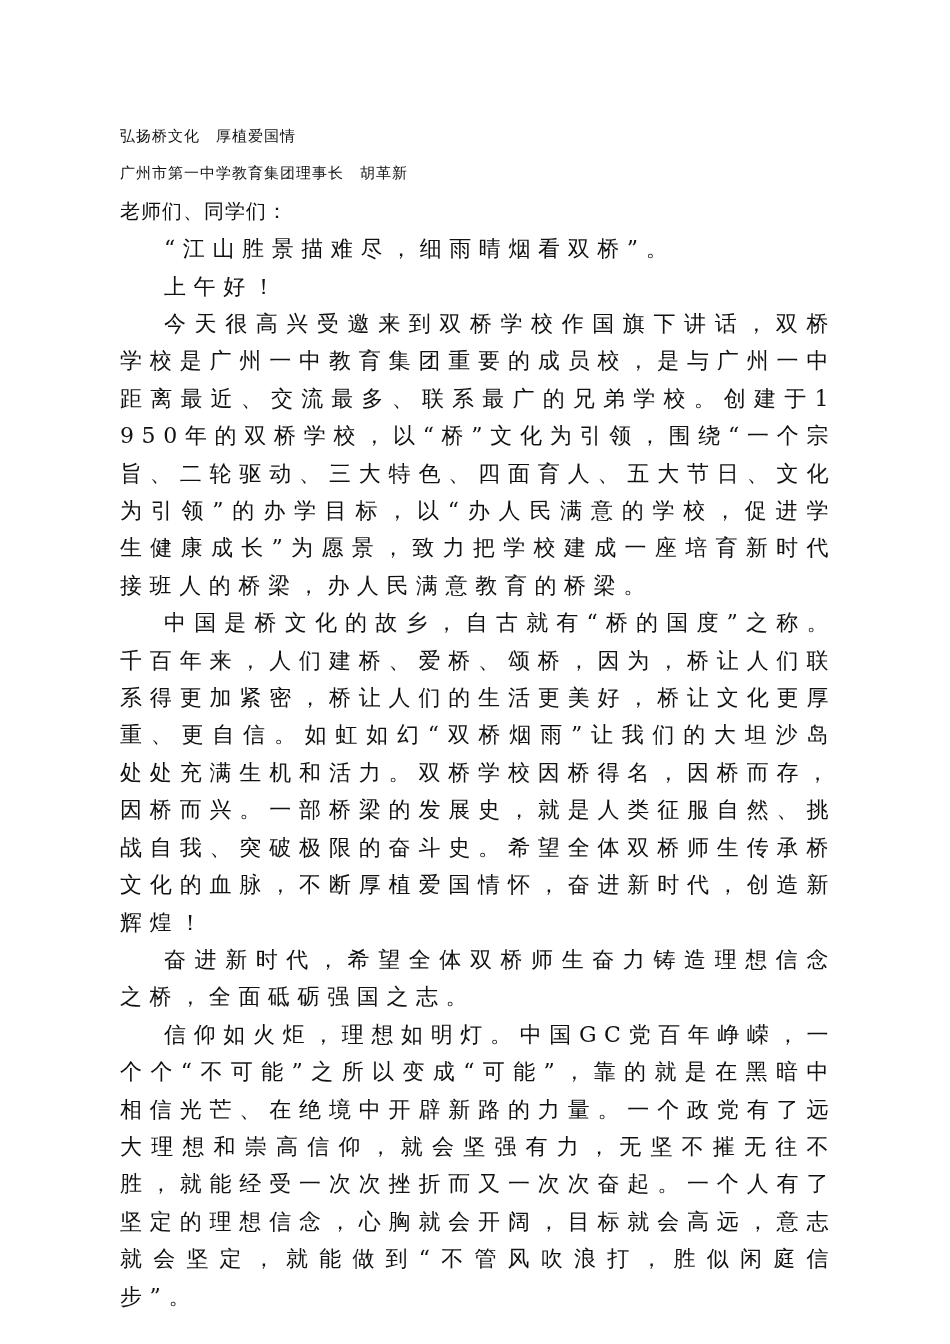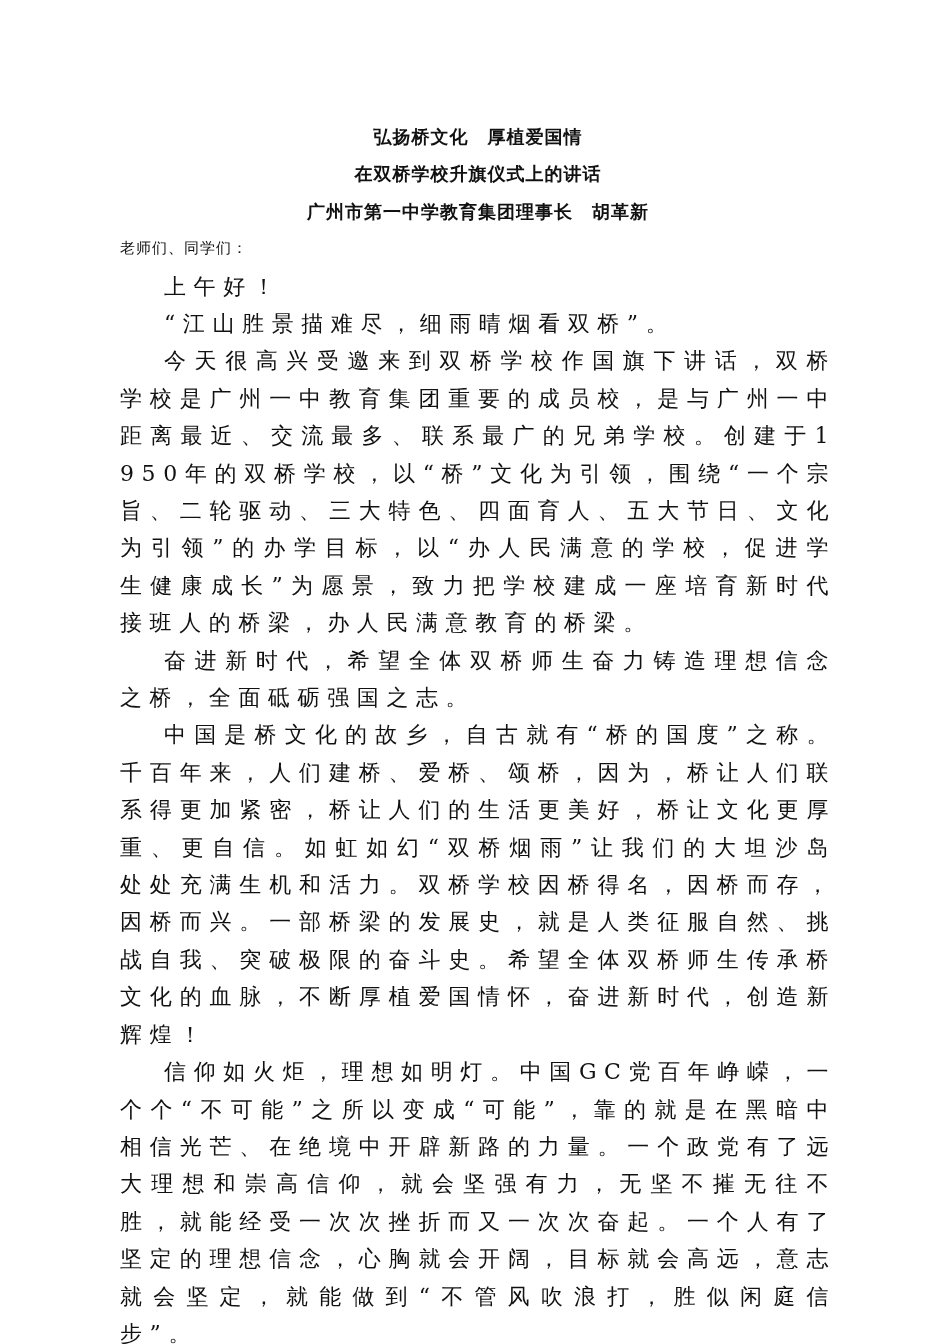--- a/index.html
+++ b/index.html
@@ -15,52 +15,50 @@
       font-family: "DejaVu Serif", "Liberation Serif", serif;
       color: #111111;
     }
     .page {
       position: absolute;
       left: 120px;
       top: 118px;
       width: 716px;
     }
     .center {
-      text-align: center;
-      font-size: 18px;
+      text-align: left;
+      font-size: 15px;
       line-height: 37.4px;
       height: 37.4px;
       white-space: nowrap;
       letter-spacing: 1px;
-      font-weight: bold;
     }
     .salutation {
-      font-size: 15px;
+      font-size: 20px;
       line-height: 37.4px;
       letter-spacing: 1px;
     }
     .para {
       font-size: 22px;
       line-height: 37.4px;
       text-indent: 2em;
       text-align: justify;
       letter-spacing: 7.6px;
       margin: 0;
       word-break: break-all;
     }
     .para.quote { letter-spacing: 7.6px; }
   </style>
 </head>
 <body>
 
 <div class="page">
   <div class="center">弘扬桥文化　厚植爱国情</div>
-  <div class="center">在双桥学校升旗仪式上的讲话</div>
   <div class="center">广州市第一中学教育集团理事长　胡革新</div>
   <div class="salutation">老师们、同学们：</div>
+  <p class="para quote">“江山胜景描难尽，细雨晴烟看双桥”。</p>
   <p class="para">上午好！</p>
-  <p class="para quote">“江山胜景描难尽，细雨晴烟看双桥”。</p>
   <p class="para">今天很高兴受邀来到双桥学校作国旗下讲话，双桥学校是广州一中教育集团重要的成员校，是与广州一中距离最近、交流最多、联系最广的兄弟学校。创建于1950年的双桥学校，以“桥”文化为引领，围绕“一个宗旨、二轮驱动、三大特色、四面育人、五大节日、文化为引领”的办学目标，以“办人民满意的学校，促进学生健康成长”为愿景，致力把学校建成一座培育新时代接班人的桥梁，办人民满意教育的桥梁。</p>
+  <p class="para">中国是桥文化的故乡，自古就有“桥的国度”之称。千百年来，人们建桥、爱桥、颂桥，因为，桥让人们联系得更加紧密，桥让人们的生活更美好，桥让文化更厚重、更自信。如虹如幻“双桥烟雨”让我们的大坦沙岛处处充满生机和活力。双桥学校因桥得名，因桥而存，因桥而兴。一部桥梁的发展史，就是人类征服自然、挑战自我、突破极限的奋斗史。希望全体双桥师生传承桥文化的血脉，不断厚植爱国情怀，奋进新时代，创造新辉煌！</p>
   <p class="para">奋进新时代，希望全体双桥师生奋力铸造理想信念之桥，全面砥砺强国之志。</p>
-  <p class="para">中国是桥文化的故乡，自古就有“桥的国度”之称。千百年来，人们建桥、爱桥、颂桥，因为，桥让人们联系得更加紧密，桥让人们的生活更美好，桥让文化更厚重、更自信。如虹如幻“双桥烟雨”让我们的大坦沙岛处处充满生机和活力。双桥学校因桥得名，因桥而存，因桥而兴。一部桥梁的发展史，就是人类征服自然、挑战自我、突破极限的奋斗史。希望全体双桥师生传承桥文化的血脉，不断厚植爱国情怀，奋进新时代，创造新辉煌！</p>
   <p class="para">信仰如火炬，理想如明灯。中国GC党百年峥嵘，一个个“不可能”之所以变成“可能”，靠的就是在黑暗中相信光芒、在绝境中开辟新路的力量。一个政党有了远大理想和崇高信仰，就会坚强有力，无坚不摧无往不胜，就能经受一次次挫折而又一次次奋起。一个人有了坚定的理想信念，心胸就会开阔，目标就会高远，意志就会坚定，就能做到“不管风吹浪打，胜似闲庭信步”。</p>
 
 </div>
 
 </body></html>

